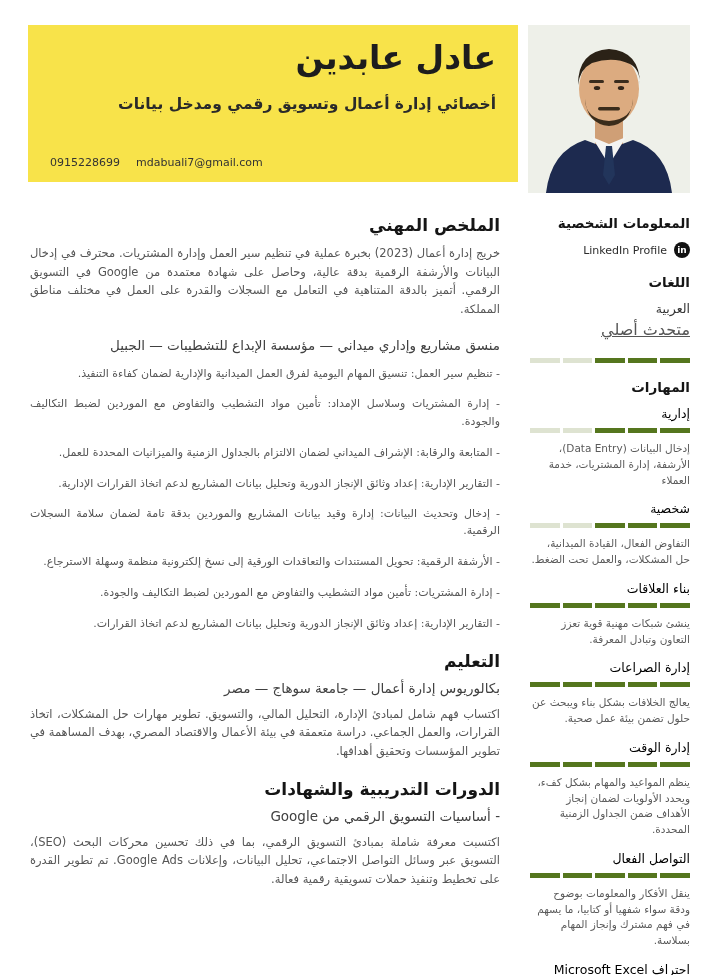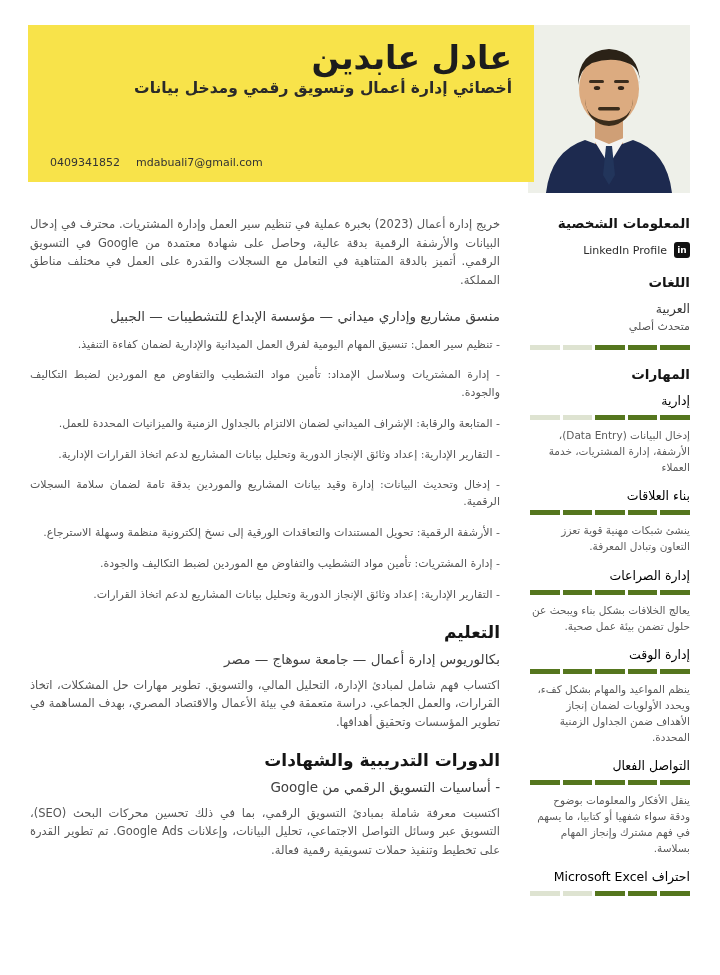--- a/index.html
+++ b/index.html
@@ -11,25 +11,25 @@
   }
   *{box-sizing:border-box;}
   html,body{margin:0;padding:0;}
   body{
     width:720px;height:975px;overflow:hidden;background:#ffffff;
     font-family:"DejaVu Sans",sans-serif;direction:rtl;
   }
   
   .header{position:relative;height:205px;}
   .banner{
-    position:absolute;top:25px;left:28px;right:186px;height:157px;
+    position:absolute;top:25px;left:28px;right:202px;height:157px;
     background:var(--yellow);padding:14px 22px 13px;display:flex;flex-direction:column;
   }
   .name{margin:0;font-size:33px;line-height:1.15;font-weight:bold;color:#1d1d1d;letter-spacing:0;}
-  .subtitle{margin-top:2px;font-size:15.5px;font-weight:bold;color:#2a2a2a;}
+  .subtitle{margin-top:18px;font-size:15.5px;font-weight:bold;color:#2a2a2a;}
   .contact{margin-top:auto;text-align:right;font-size:11px;color:#333;}
   .contact-line{margin-bottom:3px;}
   .contact-row{display:flex;gap:16px;justify-content:flex-start;flex-direction:row-reverse;}
   .photo{
     position:absolute;top:25px;right:30px;width:162px;height:168px;overflow:hidden;background:#eef0e9;
   }
   
   .content{display:flex;padding:10px 30px 0;gap:30px;}
   .sidebar{width:160px;flex:0 0 160px;}
   .main{flex:1;min-width:0;}
@@ -39,25 +39,25 @@
   .role{font-size:13.5px;font-weight:normal;color:#404040;margin:0 0 9px;text-align:right;}
   .body-text{margin:0;font-size:11.5px;line-height:1.62;color:var(--body);text-align:justify;}
   .bullets p{margin:12px 0 13px;font-size:11px;line-height:1.62;color:var(--body);text-align:justify;}
   .bullets p:nth-child(4){margin-bottom:1px;}
   .bullets p:last-child{margin-bottom:0;}
   
   .side-block{margin-bottom:16px;}
   .side-block h3{margin:0 0 11px;font-size:13.5px;color:var(--ink);}
   .linkedin-row{display:flex;align-items:center;gap:7px;font-size:11px;color:#2c2c2c;}
   .in-badge{
-    width:16px;height:16px;border-radius:3px;background:#111;color:#fff;
+    width:16px;height:16px;border-radius:8px;background:#111;color:#fff;
     font-size:9px;font-weight:bold;display:flex;align-items:center;justify-content:center;flex:0 0 16px;
   }
   .lang-name{font-size:12.5px;color:#333;margin-bottom:4px;}
-  .lang-level{font-size:11px;color:#555;margin-bottom:12px;}
+  .lang-level{font-size:16px;color:#555;margin-bottom:19px;text-decoration:underline;}
   .bar{display:flex;gap:3px;margin-bottom:8px;}
   .seg{flex:1;height:5px;}
   .seg.on{background:var(--bar-on);}
   .seg.off{background:var(--bar-off);}
   .skill{margin-bottom:13px;}
   .skill-name{font-size:12.5px;color:#000000;margin-bottom:7px;}
   .skill-desc{font-size:10.5px;line-height:1.5;color:#5a5a5a;text-align:right;}
 </style>
 </head>
 <body>
@@ -78,21 +78,21 @@
       <path d="M18 168 Q23 126 57 115 L81 124 L105 115 Q139 126 144 168 Z" fill="#1d2a4f"></path>
       <path d="M64 112 L81 140 L98 112 L81 119 Z" fill="#f4f4f2"></path>
       <path d="M78 121 L84 121 L87 150 L81 160 L75 150 Z" fill="#22355b"></path>
     </svg>
   </div>
   <div class="banner">
     <h1 class="name">عادل عابدين</h1>
     <div class="subtitle">أخصائي إدارة أعمال وتسويق رقمي ومدخل بيانات</div>
     <div class="contact">
       <div class="contact-row">
-        <span>0409341852</span>
+        <span>0915228699</span>
         <span>mdabuali7@gmail.com</span>
       </div>
     </div>
   </div>
 </header>
 
 <div class="content">
 
   <aside class="sidebar">
 
@@ -127,20 +127,31 @@
     <div class="bar">
               <span class="seg on"></span>
               <span class="seg on"></span>
               <span class="seg on"></span>
               <span class="seg off"></span>
               <span class="seg off"></span>
             </div>
     <div class="skill-desc">إدخال البيانات (Data Entry)، الأرشفة، إدارة المشتريات، خدمة العملاء</div>
   </div>
 
+  <div class="skill">
+    <div class="skill-name">شخصية</div>
+    <div class="bar">
+              <span class="seg on"></span>
+              <span class="seg on"></span>
+              <span class="seg on"></span>
+              <span class="seg off"></span>
+              <span class="seg off"></span>
+            </div>
+    <div class="skill-desc">التفاوض الفعال، القيادة الميدانية، حل المشكلات، والعمل تحت الضغط.</div>
+  </div>
 
   <div class="skill">
     <div class="skill-name">بناء العلاقات</div>
     <div class="bar">
               <span class="seg on"></span>
               <span class="seg on"></span>
               <span class="seg on"></span>
               <span class="seg on"></span>
               <span class="seg on"></span>
             </div>
@@ -196,20 +207,21 @@
   </div>
 
 </div>
     </div>
 
   </aside>
 
   <main class="main">
 
     <section class="section">
+      <h2>الملخص المهني</h2>
       <p class="body-text">خريج إدارة أعمال (2023) بخبرة عملية في تنظيم سير العمل وإدارة المشتريات. محترف في إدخال البيانات والأرشفة الرقمية بدقة عالية، وحاصل على شهادة معتمدة من Google في التسويق الرقمي. أتميز بالدقة المتناهية في التعامل مع السجلات والقدرة على العمل في مختلف مناطق المملكة.</p>
     </section>
 
     <section class="section">
       <p class="role">منسق مشاريع وإداري ميداني — مؤسسة الإبداع للتشطيبات — الجبيل</p>
       <div class="bullets">
         <p>- تنظيم سير العمل: تنسيق المهام اليومية لفرق العمل الميدانية والإدارية لضمان كفاءة التنفيذ.</p>
         <p>- إدارة المشتريات وسلاسل الإمداد: تأمين مواد التشطيب والتفاوض مع الموردين لضبط التكاليف والجودة.</p>
         <p>- المتابعة والرقابة: الإشراف الميداني لضمان الالتزام بالجداول الزمنية والميزانيات المحددة للعمل.</p>
         <p>- التقارير الإدارية: إعداد وثائق الإنجاز الدورية وتحليل بيانات المشاريع لدعم اتخاذ القرارات الإدارية.</p>

